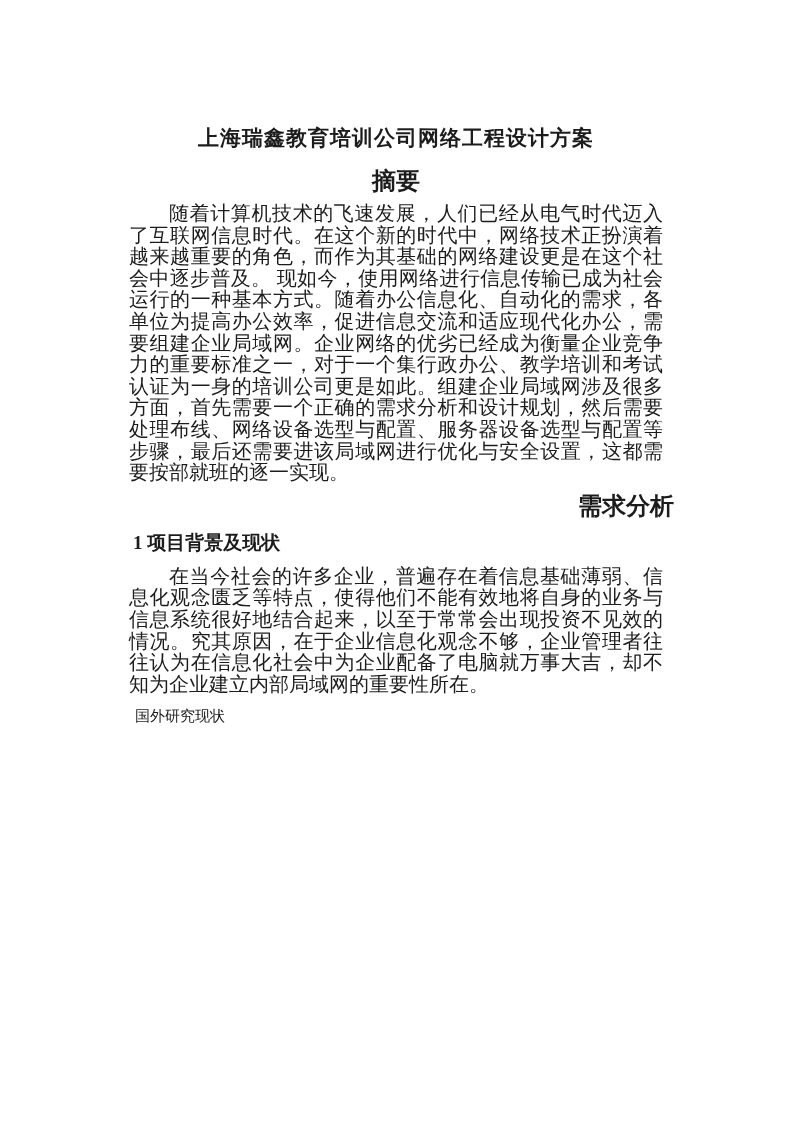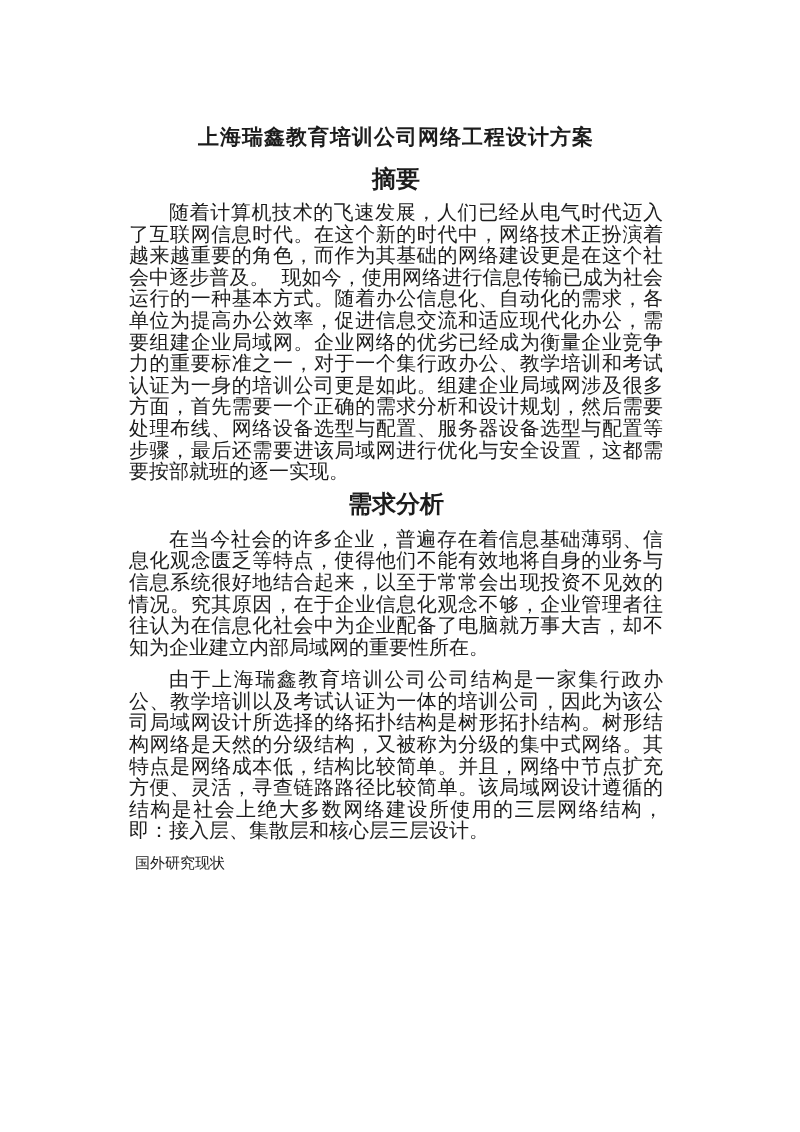--- a/index.html
+++ b/index.html
@@ -6,21 +6,21 @@
     margin: 0;
     padding: 0;
     background: #ffffff;
   }
   .page {
     position: relative;
     width: 800px;
     height: 912px;
     background: #ffffff;
     overflow: hidden;
-    font-family: Liberation Mono, monospace;
+    font-family: Liberation Serif, serif;
     color: #1c1c1c;
     box-sizing: border-box;
     padding-top: 126px;
   }
   .content {
     margin-left: 118px;
     width: 556px;
   }
   .doc-title {
     margin: 0;
@@ -31,21 +31,21 @@
     letter-spacing: 1px;
   }
   .h-center {
     margin: 0;
     font-size: 24px;
     font-weight: bold;
     text-align: center;
     line-height: 26px;
   }
   .h-abstract { margin-top: 17px; }
-  .h-requirements { margin-top: 9px; }
+  .h-requirements { margin-top: 9px; text-align: right; }
   .h-section {
     margin: 12px 0 8px 15px;
     font-size: 19px;
     font-weight: bold;
     line-height: 24px;
   }
   .para {
     margin: 11px;
     font-size: 20px;
     line-height: 21.6px;
@@ -73,24 +73,24 @@
   <div class="content">
 
     <h1 class="doc-title">上海瑞鑫教育培训公司网络工程设计方案</h1>
 
     <h2 class="h-center h-abstract">摘要</h2>
 
     <p class="para para-abstract">随着计算机技术的飞速发展，人们已经从电气时代迈入了互联网信息时代。在这个新的时代中，网络技术正扮演着越来越重要的角色，而作为其基础的网络建设更是在这个社会中逐步普及。 现如今，使用网络进行信息传输已成为社会运行的一种基本方式。随着办公信息化、自动化的需求，各单位为提高办公效率，促进信息交流和适应现代化办公，需要组建企业局域网。企业网络的优劣已经成为衡量企业竞争力的重要标准之一，对于一个集行政办公、教学培训和考试认证为一身的培训公司更是如此。组建企业局域网涉及很多方面，首先需要一个正确的需求分析和设计规划，然后需要处理布线、网络设备选型与配置、服务器设备选型与配置等步骤，最后还需要进该局域网进行优化与安全设置，这都需要按部就班的逐一实现。</p>
 
     <h2 class="h-center h-requirements">需求分析</h2>
 
+    <h3 class="h-section">1 项目背景及现状</h3>
 
     <p class="para">在当今社会的许多企业，普遍存在着信息基础薄弱、信息化观念匮乏等特点，使得他们不能有效地将自身的业务与信息系统很好地结合起来，以至于常常会出现投资不见效的情况。究其原因，在于企业信息化观念不够，企业管理者往往认为在信息化社会中为企业配备了电脑就万事大吉，却不知为企业建立内部局域网的重要性所在。</p>
 
 
 
-    <p class="para">由于上海瑞鑫教育培训公司公司结构是一家集行政办公、教学培训以及考试认证为一体的培训公司，因此为该公司局域网设计所选择的络拓扑结构是树形拓扑结构。树形结构网络是天然的分级结构，又被称为分级的集中式网络。其特点是网络成本低，结构比较简单。并且，网络中节点扩充方便、灵活，寻查链路路径比较简单。该局域网设计遵循的结构是社会上绝大多数网络建设所使用的三层网络结构，即：接入层、集散层和核心层三层设计。</p>
 
     <p class="subhead-plain">国外研究现状</p>
 
 
   </div>
 </div>
 
 </body></html>

